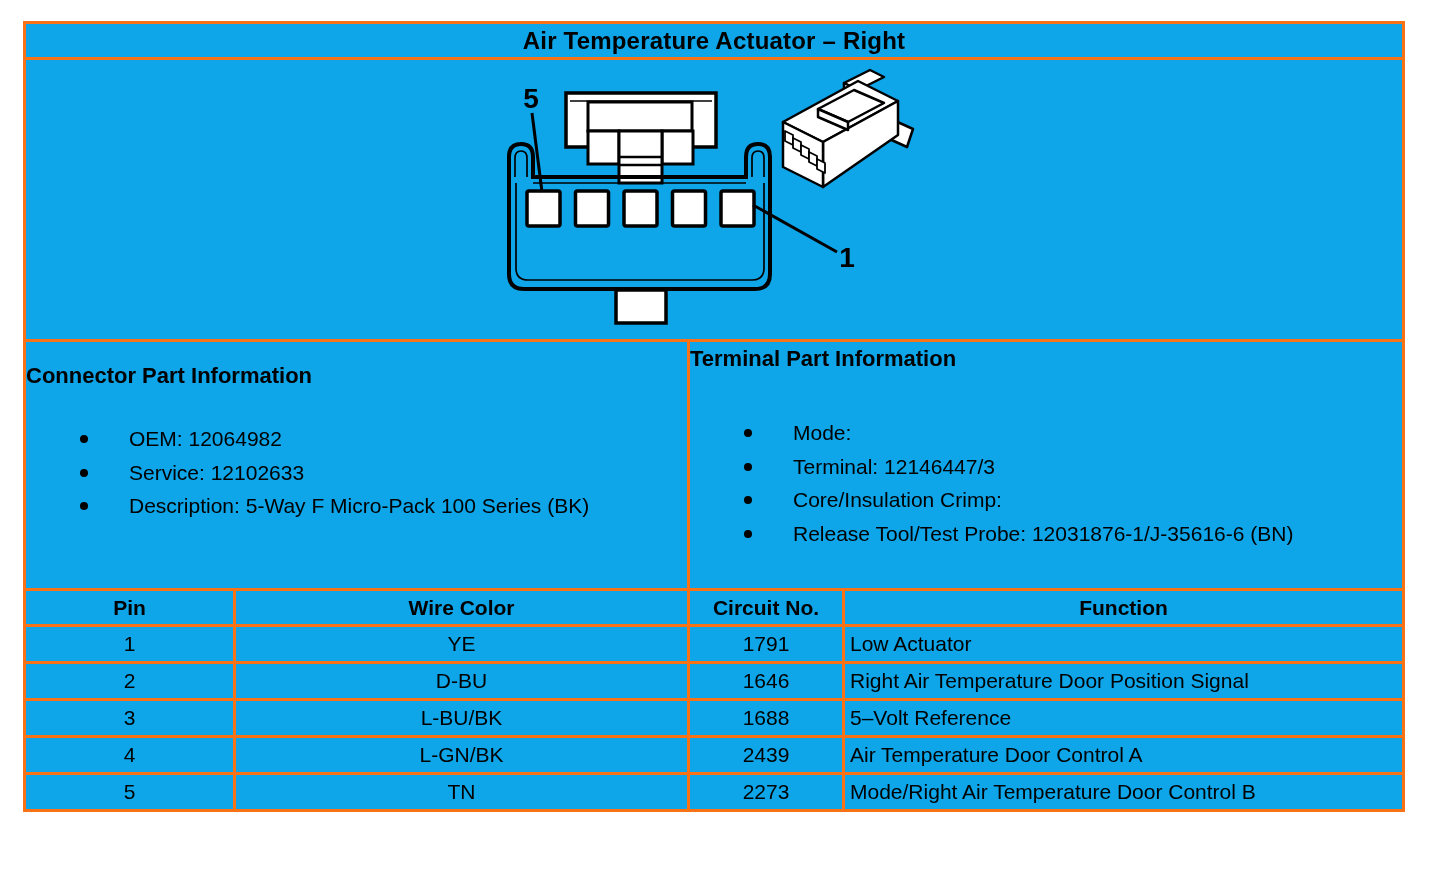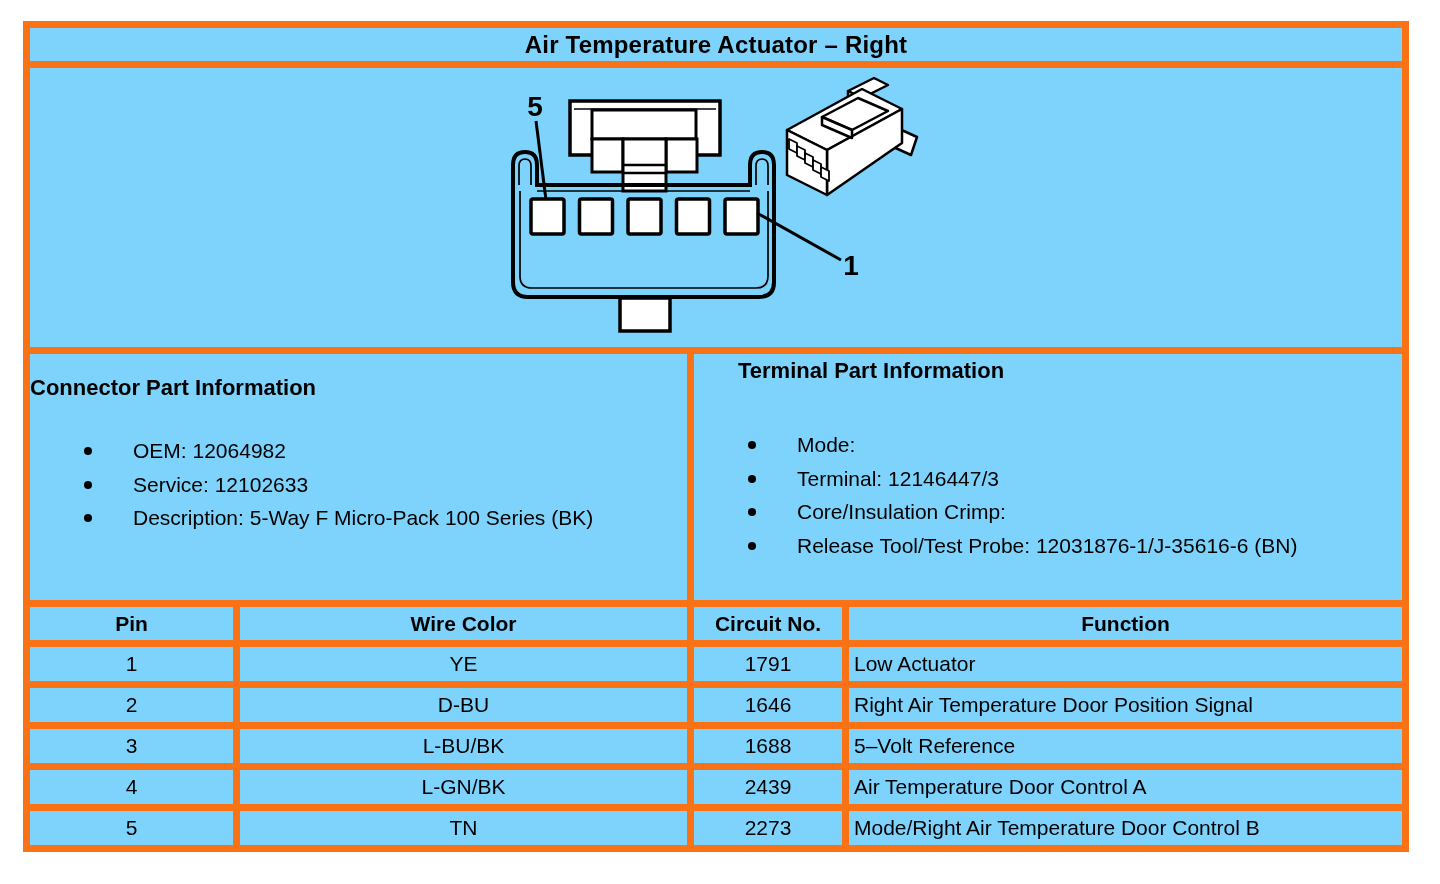--- a/index.html
+++ b/index.html
@@ -12,23 +12,23 @@
   }
   .sheet{
     position:absolute;left:23px;top:21px;
   }
   table.doc{
     border-collapse:collapse;
     table-layout:fixed;
     width:1379px;
   }
   table.doc td, table.doc th{
-    border:7px solid #f97316;
+    border:3px solid #f97316;
     padding:0;
-    background:#7dd3fc;
+    background:#0ea5e9;
     overflow:hidden;
   }
   .title-cell{
     height:33px;
     text-align:center;
     vertical-align:middle;
     font-size:24px;
     font-weight:bold;
     letter-spacing:0.2px;
   }
@@ -42,21 +42,21 @@
     vertical-align:top;
     padding:0 6px 0 4px;
     font-size:21px;
   }
   .info-heading{
     font-weight:bold;
     font-size:22px;
     line-height:26px;
   }
   .info-heading.conn{margin-top:21px;}
-  .info-heading.term{margin-top:4px;margin-left:44px;}
+  .info-heading.term{margin-top:4px;}
   ul.bullets{
     list-style:none;
     margin:0;padding:0;
   }
   ul.bullets.conn{margin-top:33px;}
   ul.bullets.term{margin-top:44px;}
   ul.bullets li{
     position:relative;
     padding-left:103px;
     line-height:33.5px;

